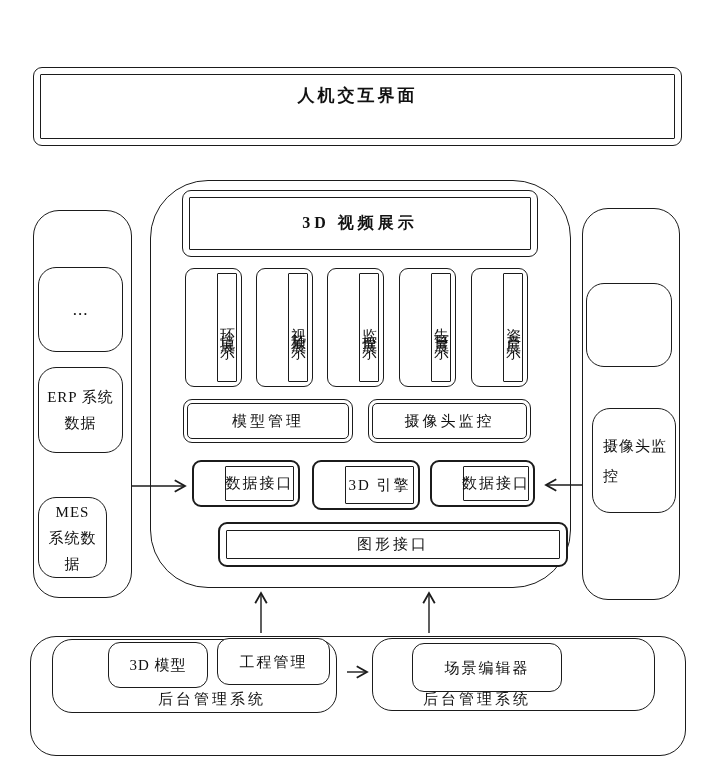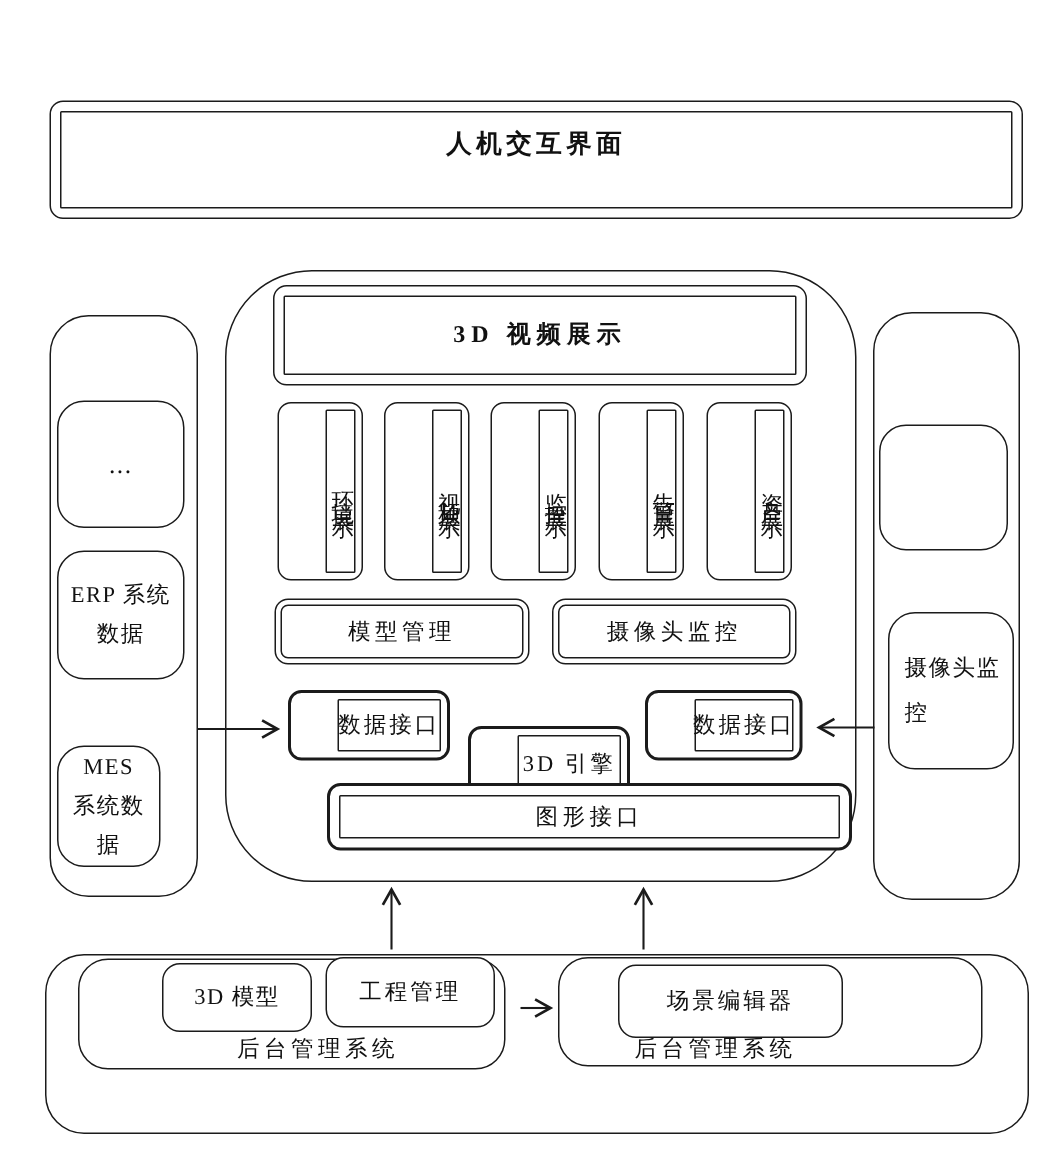--- a/index.html
+++ b/index.html
@@ -84,21 +84,21 @@
     <div class="in">
         <span class="lbl">摄像头监控</span>
       </div>
   </div>
 
   <div class="abs db thick" style="left:192px;top:460px;width:108px;height:47px;">
     <div class="in sq">
         <span class="lbl" style="letter-spacing:2px;">数据接口</span>
       </div>
   </div>
-  <div class="abs db thick" style="left:312px;top:484px;width:108px;height:50px;">
+  <div class="abs db thick" style="left:312px;top:460px;width:108px;height:50px;">
     <div class="in sq">
         <span class="lbl" style="letter-spacing:2px;">3D 引擎</span>
       </div>
   </div>
   <div class="abs db thick" style="left:430px;top:460px;width:105px;height:47px;">
     <div class="in sq">
         <span class="lbl" style="letter-spacing:2px;">数据接口</span>
       </div>
   </div>
 

